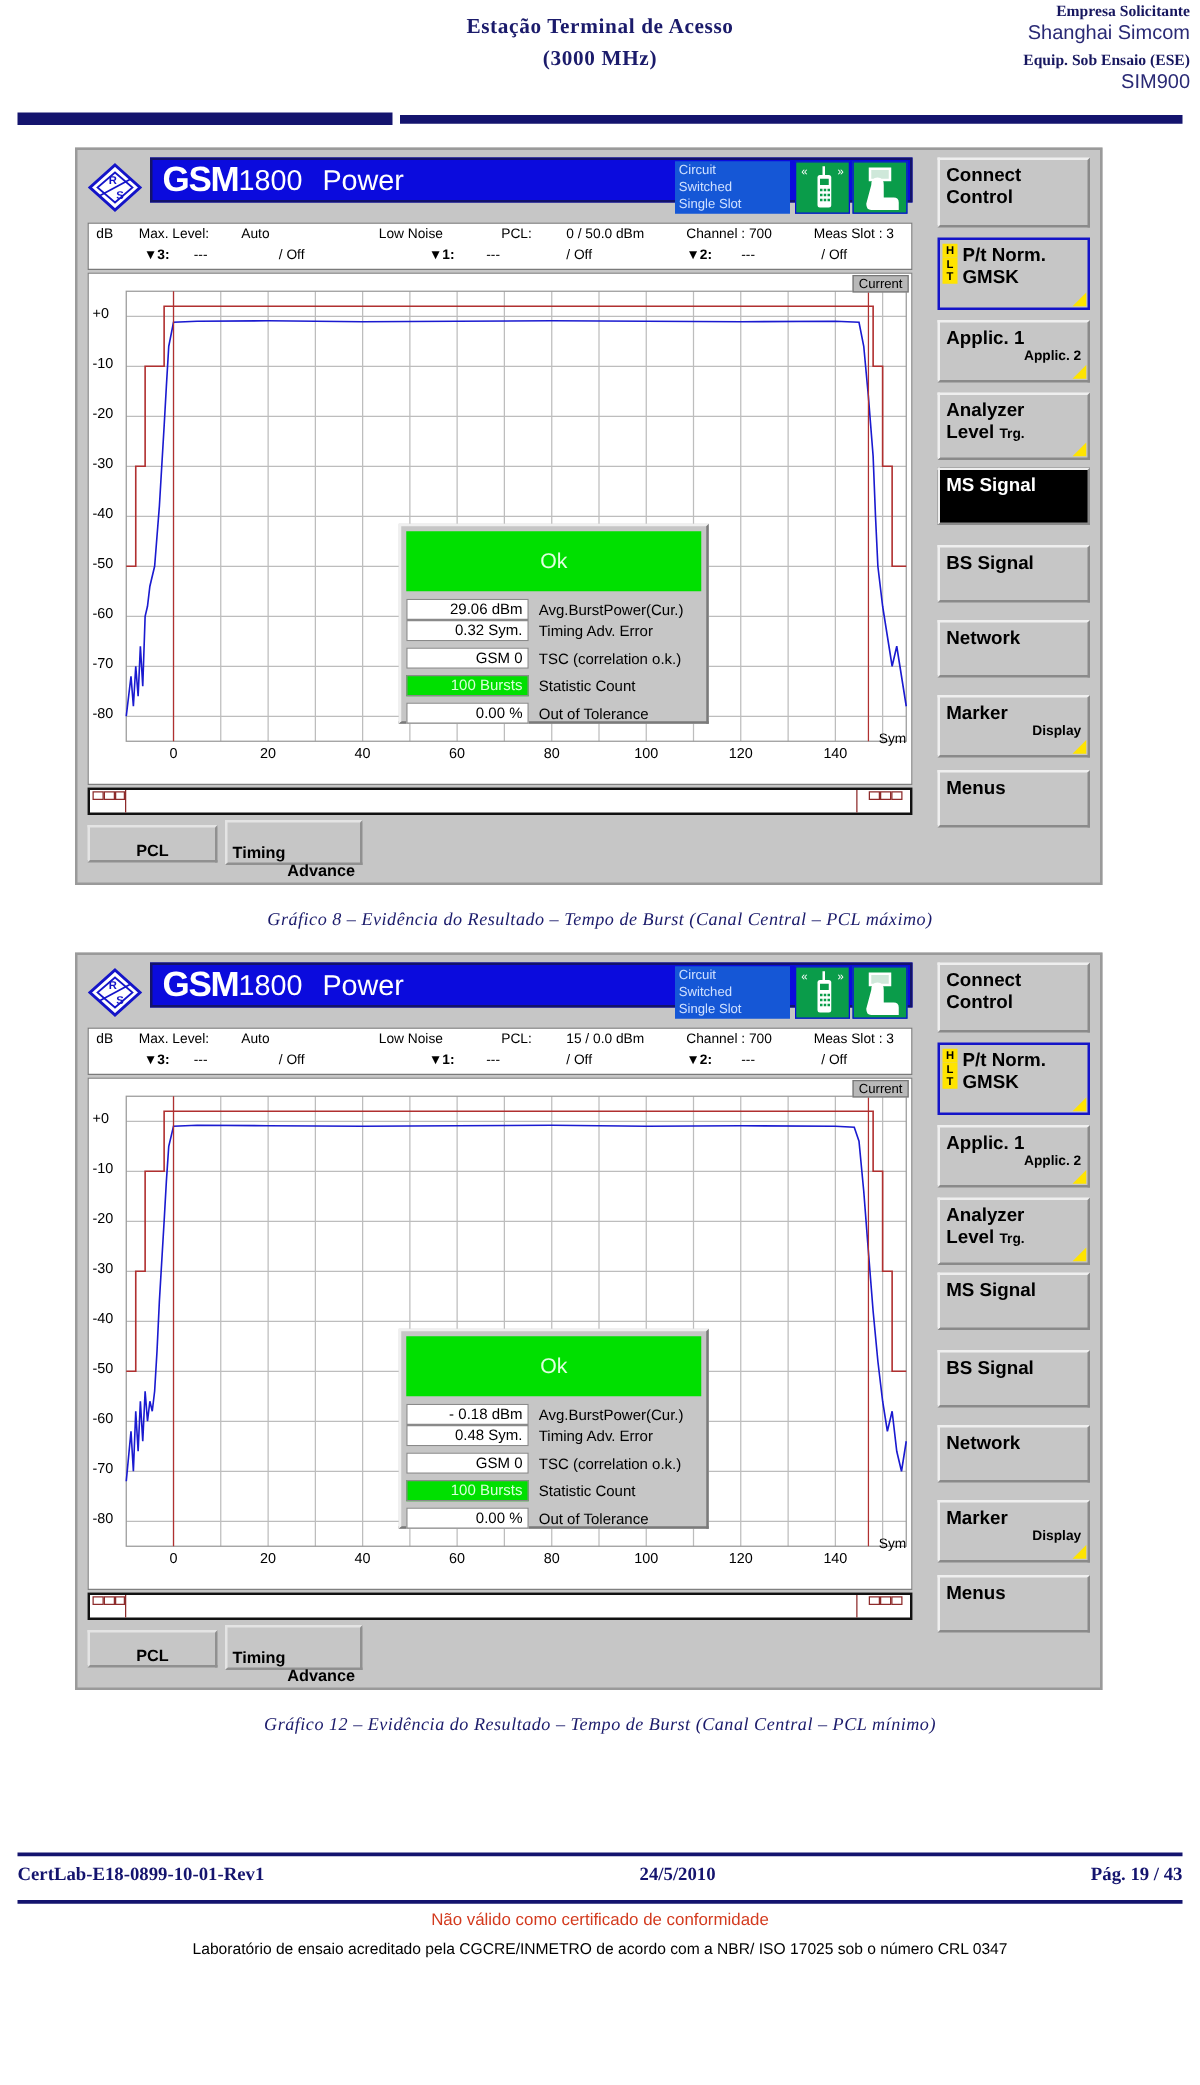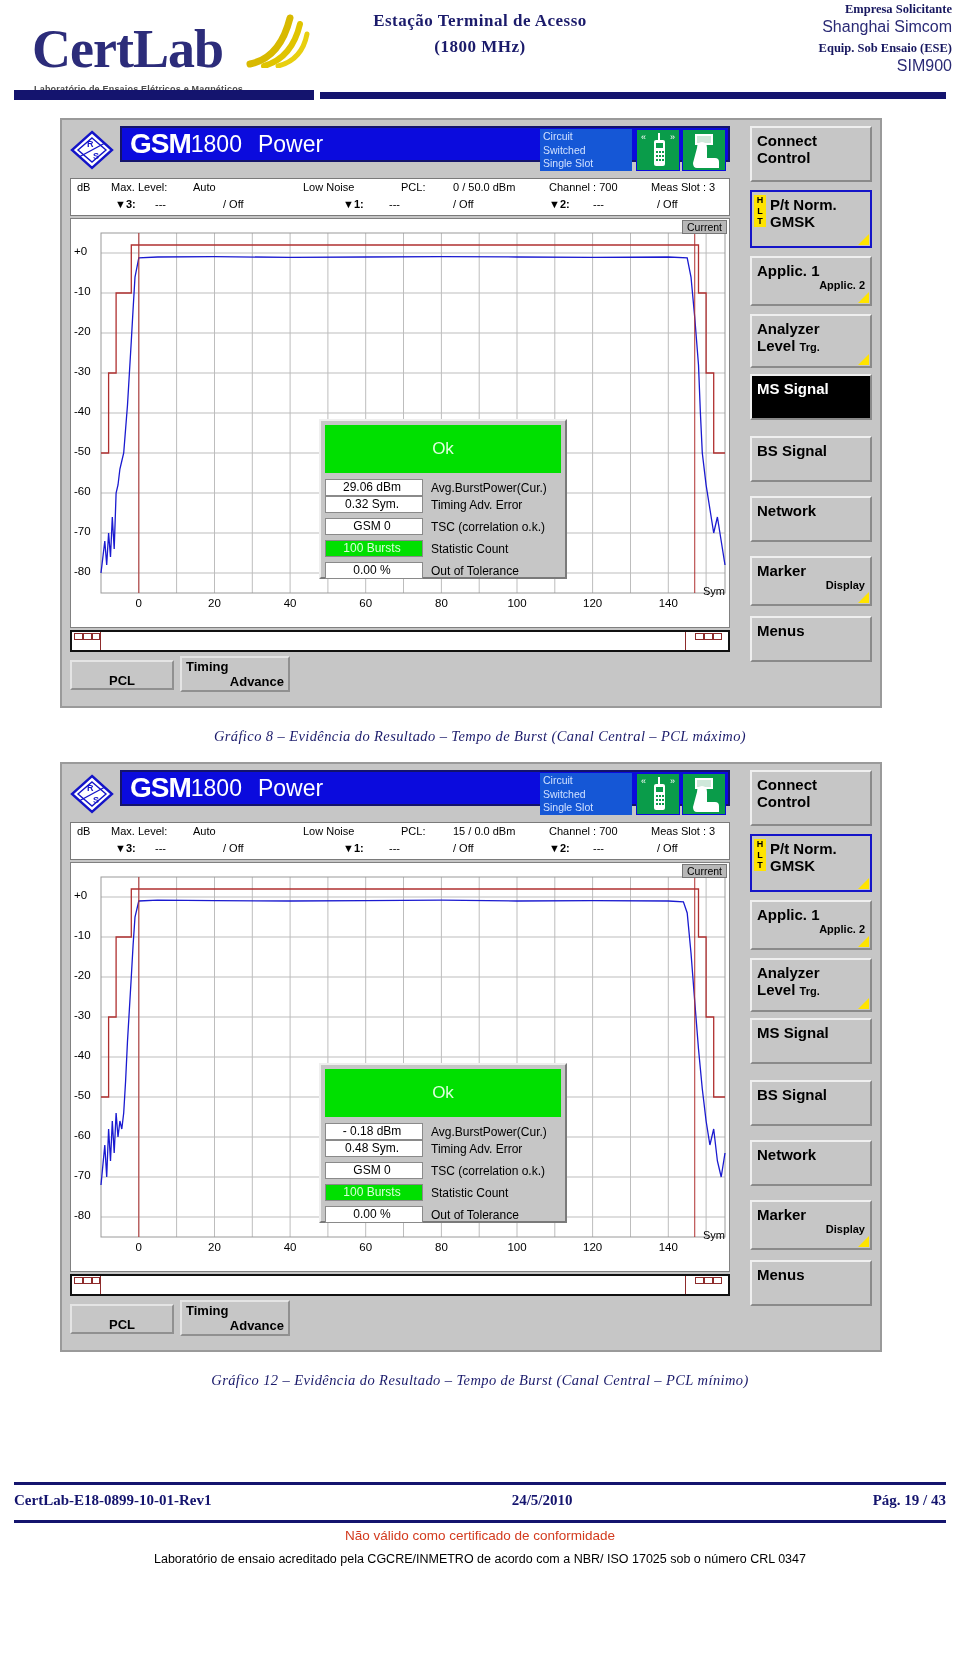--- a/index.html
+++ b/index.html
@@ -76,21 +76,21 @@
   
   .slotbar { position:absolute; left:4px; top:506px; width:660px; height:22px;
              background:#fff; border:2px solid #111; }
   .slotmark { position:absolute; top:1px; height:7px; border:1px solid #8d2b2b; }
   .slotvert { position:absolute; top:0; bottom:0; width:1px; background:#8d2b2b; }
 
   
   .hkey { position:absolute; height:30px; background:#c6c6c6; border:2px outset #e4e4e4;
           font-size:13px; font-weight:bold; color:#000; }
   .hkey.pcl { left:4px; top:536px; width:104px; display:flex; align-items:flex-end; justify-content:center; }
-  .hkey.ta  { left:114px; top:532px; width:110px; height:36px; padding:1px 4px; }
+  .hkey.ta  { left:114px; top:532px; width:110px; height:36px; padding:16px 4px; }
   .ta-l1 { display:block; text-align:left; }
   .ta-l2 { display:block; text-align:right; }
 
   
   .sk { position:absolute; right:4px; width:122px; background:#c6c6c6;
         border-top:2px solid #efefef; border-left:2px solid #efefef;
         border-right:2px solid #8a8a8a; border-bottom:2px solid #8a8a8a;
         font-weight:bold; color:#000; }
   .sk .l1 { font-size:15px; line-height:17px; }
   .sk .l2 { font-size:11px; line-height:13px; font-weight:bold; }
@@ -109,21 +109,21 @@
   .dlg { position:absolute; background:#c6c6c6;
          border-top:2px solid #efefef; border-left:2px solid #efefef;
          border-right:2px solid #7a7a7a; border-bottom:2px solid #7a7a7a;
          font-family:"Liberation Sans", sans-serif; }
   .dlg-in { position:absolute; left:4px; top:4px; right:4px; bottom:4px; }
   .dlg-ok { position:absolute; left:0; top:0; right:0; height:48px; background:#00e000;
             color:#dfffdf; font-size:17px; display:flex; align-items:center; justify-content:center; }
   .dlg-rows { position:absolute; left:0; top:54px; right:0; }
   .dlg-row { position:relative; height:17px; display:flex; align-items:center; }
   .dlg-val { width:98px; height:17px; background:#fff; border:1px solid #8a8a8a;
-             font-size:12px; text-align:center; padding-right:4px; line-height:15px; }
+             font-size:12px; text-align:right; padding-right:4px; line-height:15px; }
   .dlg-val.green { background:#00e000; color:#d8ffd8; }
   .dlg-txt { font-size:12px; margin-left:8px; white-space:nowrap; }
 
   
   .caption { position:absolute; width:960px; text-align:center;
              font-family:"Liberation Serif", serif; font-style:italic; font-size:14.5px;
              color:#1b1b6b; letter-spacing:.4px; }
 
   
   .ftr-rule { position:absolute; left:14px; width:932px; height:3px; background:#14146e; }
@@ -131,33 +131,24 @@
              font-family:"Liberation Serif", serif; font-weight:bold; font-size:15px; color:#14146e; }
   .ftr-warn { position:absolute; width:960px; text-align:center;
               font-family:"Liberation Sans", sans-serif; font-size:13.5px; color:#d33a1e; }
   .ftr-acc { position:absolute; width:960px; text-align:center;
              font-family:"Liberation Sans", sans-serif; font-size:12.5px; color:#000; }
 </style>
 </head>
 <body>
 
 <div class="page-header">
-  <div class="logo-block">
-    <div class="logo-word">CertLab</div>
-    <svg class="logo-arcs" viewBox="0 0 70 54">
-      <path d="M10 50 Q40 44 50 4" stroke="#d8b900" stroke-width="7" fill="none" stroke-linecap="round"></path>
-      <path d="M24 52 Q52 44 60 10" stroke="#e0c400" stroke-width="6" fill="none" stroke-linecap="round"></path>
-      <path d="M38 52 Q62 46 67 20" stroke="#e8cf10" stroke-width="5" fill="none" stroke-linecap="round"></path>
-    </svg>
-    <div class="logo-sub">Laboratório de Ensaios Elétricos e Magnéticos</div>
-  </div>
 
   <div class="hdr-title">
     <div>Estação Terminal de Acesso</div>
-    <div>(1800 MHz)</div>
+    <div>(3000 MHz)</div>
   </div>
 
   <div class="hdr-right">
     <div class="hr-lab">Empresa Solicitante</div>
     <div class="hr-val">Shanghai Simcom</div>
     <div class="hr-lab">Equip. Sob Ensaio (ESE)</div>
     <div class="hr-val">SIM900</div>
   </div>
 
   <div class="hdr-rule">

